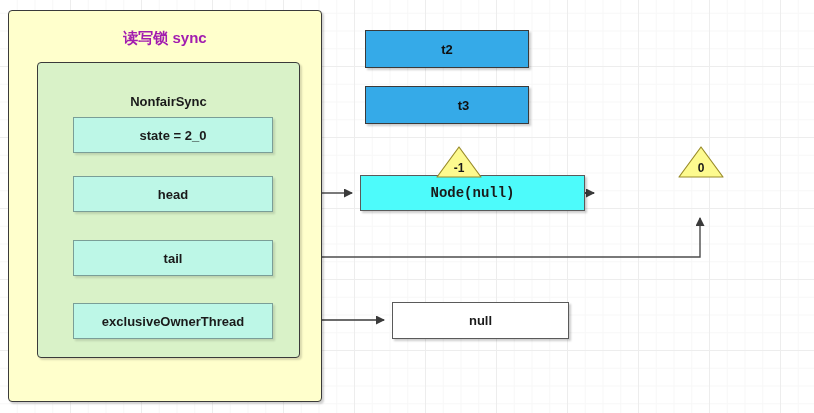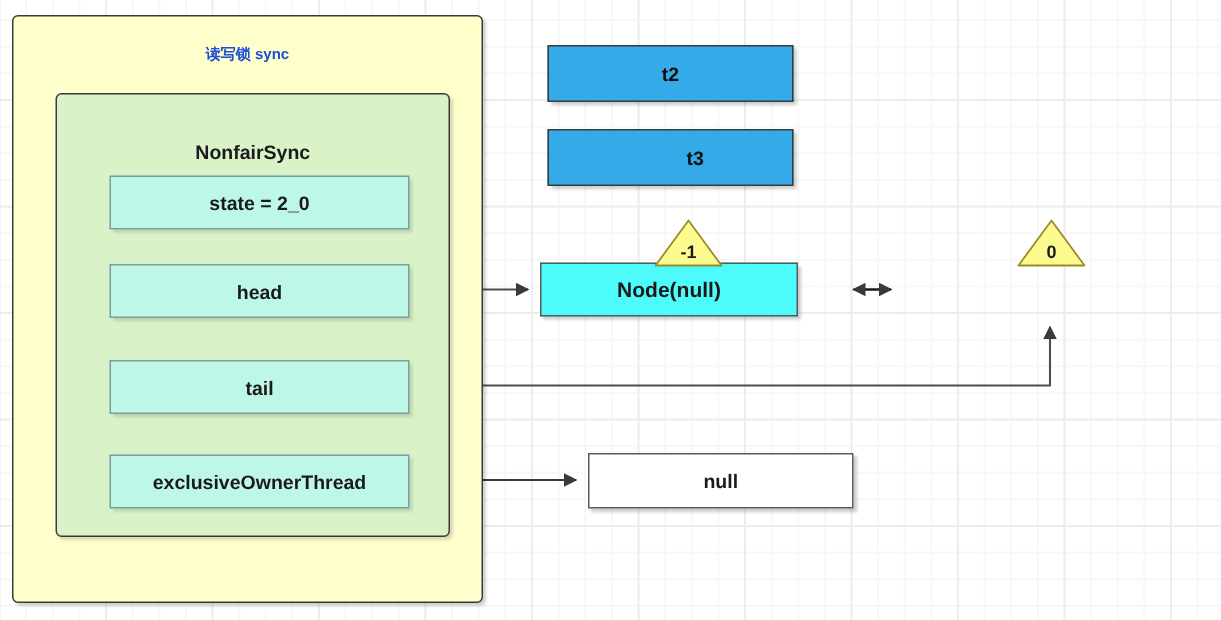--- a/index.html
+++ b/index.html
@@ -27,21 +27,21 @@
 
   
   .outer-yellow {
     left:8px; top:10px; width:314px; height:392px;
     background:#ffffcc; border:1.5px solid #3a3a3a; border-radius:4px;
     display:block;
     box-shadow:2px 2px 2px rgba(0,0,0,0.18);
   }
   .outer-title {
     position:absolute; left:0; top:18px; width:100%;
-    text-align:center; font-size:10px; font-weight:bold; color:#1d4ed8;
+    text-align:center; font-size:15px; font-weight:bold; color:#a21caf;
   }
 
   
   .inner-green {
     left:37px; top:62px; width:263px; height:296px;
     background:#d9f2c8; border:1.5px solid #3a3a3a; border-radius:4px;
     display:block;
     box-shadow:2px 2px 2px rgba(0,0,0,0.15);
   }
   .inner-title {
@@ -67,24 +67,25 @@
     left:365px; width:164px; height:38px;
     background:#35aae8; border:1.5px solid #3a3a3a;
     font-size:13px; font-weight:bold; color:#101010;
     box-shadow:2px 2px 2px rgba(0,0,0,0.2);
   }
   .thread.t2 { top:30px; }
   .thread.t3 { top:86px;padding-left:33px; }
 
   
   .node {
-    top:175px; width:172px; height:36px;
+    top:175px; width:225px; height:36px;
     font-size:14px; font-weight:bold; color:#1a1a1a;
     border:1.5px solid #5a5a5a;
     box-shadow:2px 2px 2px rgba(0,0,0,0.2);
+    font-family:Liberation Mono, monospace;
   }
   .node-head { left:360px; background:#4dfbfb; }
   .node-tail { left:602px; background:#e3e3e3; }
 
   
   .nullbox {
     left:392px; top:302px; width:177px; height:37px;
     background:#ffffff; border:1.5px solid #5a5a5a;
     font-size:13px; font-weight:bold; color:#1a1a1a;
     box-shadow:2px 2px 2px rgba(0,0,0,0.2);

